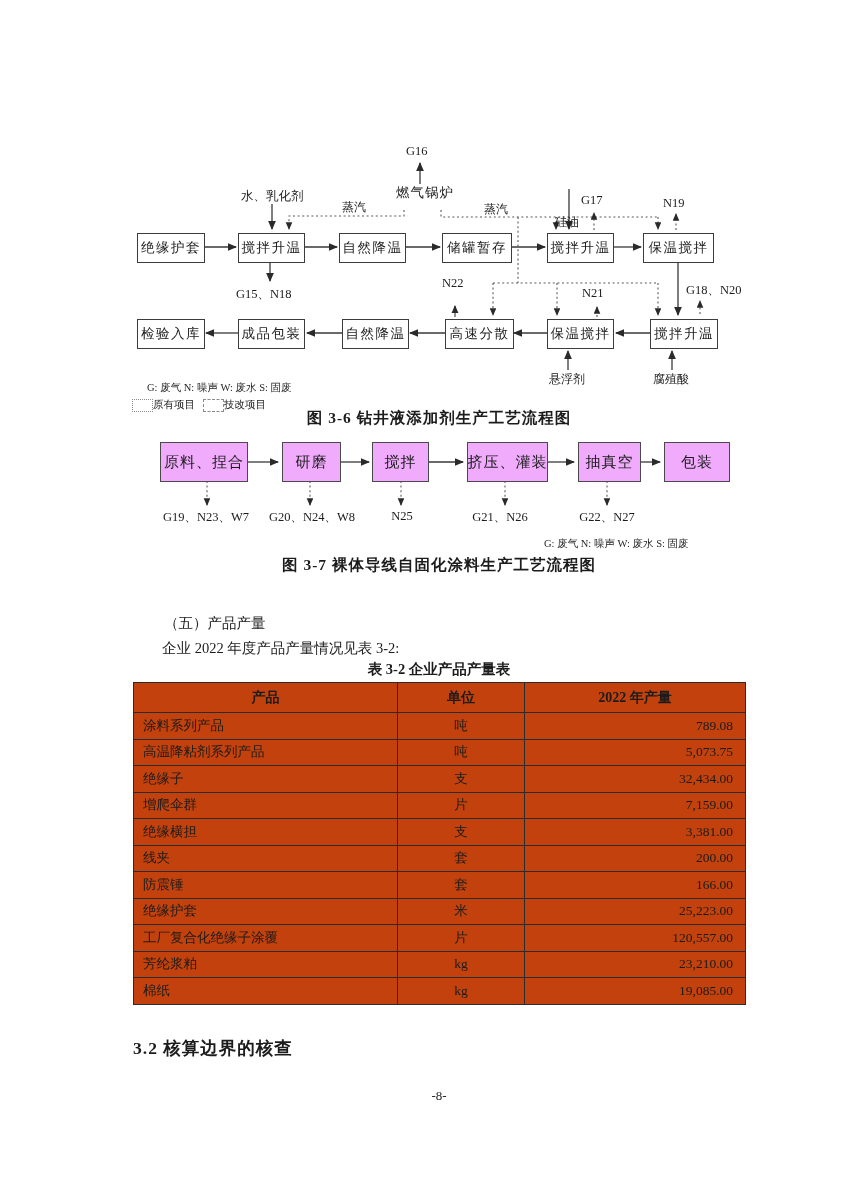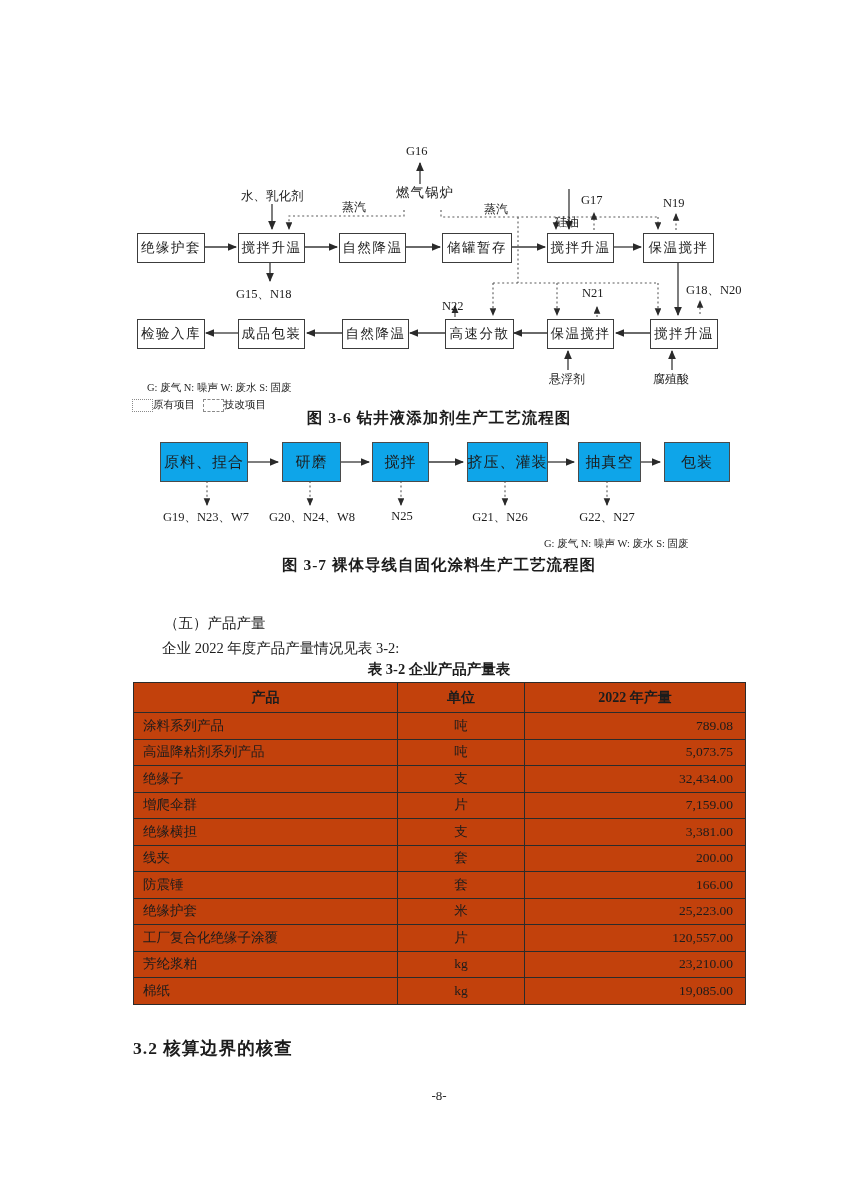--- a/index.html
+++ b/index.html
@@ -12,21 +12,21 @@
   .sl { stroke:#383838; stroke-width:1.3; fill:none; }
   .dt { stroke:#5a5a5a; stroke-width:1.1; fill:none; stroke-dasharray:2,2.6; }
   .dh { stroke:#4a4a4a; stroke-width:1.2; fill:none; stroke-dasharray:5,3.5; }
 
   .fbox {
     position:absolute; height:28px; border:1.6px solid #3c3c3c; background:#fff;
     display:flex; align-items:center; justify-content:center;
     font-size:13.5px; letter-spacing:1.5px; white-space:nowrap;
   }
   .fbox2 {
-    position:absolute; height:38px; border:1.6px solid #4a4a4a; background:#0ea5e9;
+    position:absolute; height:38px; border:1.6px solid #4a4a4a; background:#f0abfc;
     display:flex; align-items:center; justify-content:center;
     font-size:15px; letter-spacing:1px; white-space:nowrap;
   }
   .lbl { position:absolute; white-space:nowrap; font-size:12.5px; }
   .lbl-sm { position:absolute; white-space:nowrap; font-size:12px; }
   .out-lbl { position:absolute; white-space:nowrap; font-size:12.5px; text-align:center; }
   .legend-codes { position:absolute; white-space:nowrap; font-size:10.5px; color:#262626; }
   .legend-row { position:absolute; display:flex; align-items:center; gap:0; font-size:10.5px; }
   .swatch { display:inline-block; width:19px; height:11px; background:#fff; }
   .swatch.dotted { border:1px dotted #8a8a8a; }
@@ -125,21 +125,21 @@
 
   <div class="lbl" style="left:406px;top:144px;">G16</div>
   <div class="lbl" style="left:396px;top:184px;font-size:13.5px;letter-spacing:1px;">燃气锅炉</div>
   <div class="lbl" style="left:241px;top:188px;">水、乳化剂</div>
   <div class="lbl-sm" style="left:342px;top:199px;">蒸汽</div>
   <div class="lbl-sm" style="left:484px;top:201px;">蒸汽</div>
   <div class="lbl-sm" style="left:555px;top:170px;margin-top:44px;">硅油</div>
   <div class="lbl" style="left:581px;top:193px;">G17</div>
   <div class="lbl" style="left:663px;top:196px;">N19</div>
   <div class="lbl" style="left:236px;top:286px;">G15、N18</div>
-  <div class="lbl" style="left:442px;top:299px;">N22</div>
+  <div class="lbl" style="left:442px;top:276px;">N22</div>
   <div class="lbl" style="left:582px;top:286px;">N21</div>
   <div class="lbl" style="left:686px;top:282px;">G18、N20</div>
   <div class="lbl-sm" style="left:549px;top:371px;">悬浮剂</div>
   <div class="lbl-sm" style="left:653px;top:371px;">腐殖酸</div>
 
   <div class="legend-codes" style="left:147px;top:381px;">G: 废气 N: 噪声 W: 废水 S: 固废</div>
   <div class="legend-row" style="left:132px;top:398px;">
     <span class="swatch dotted"></span>
     <span>原有项目</span>
     <span class="swatch dashed" style="margin-left:8px;"></span>

